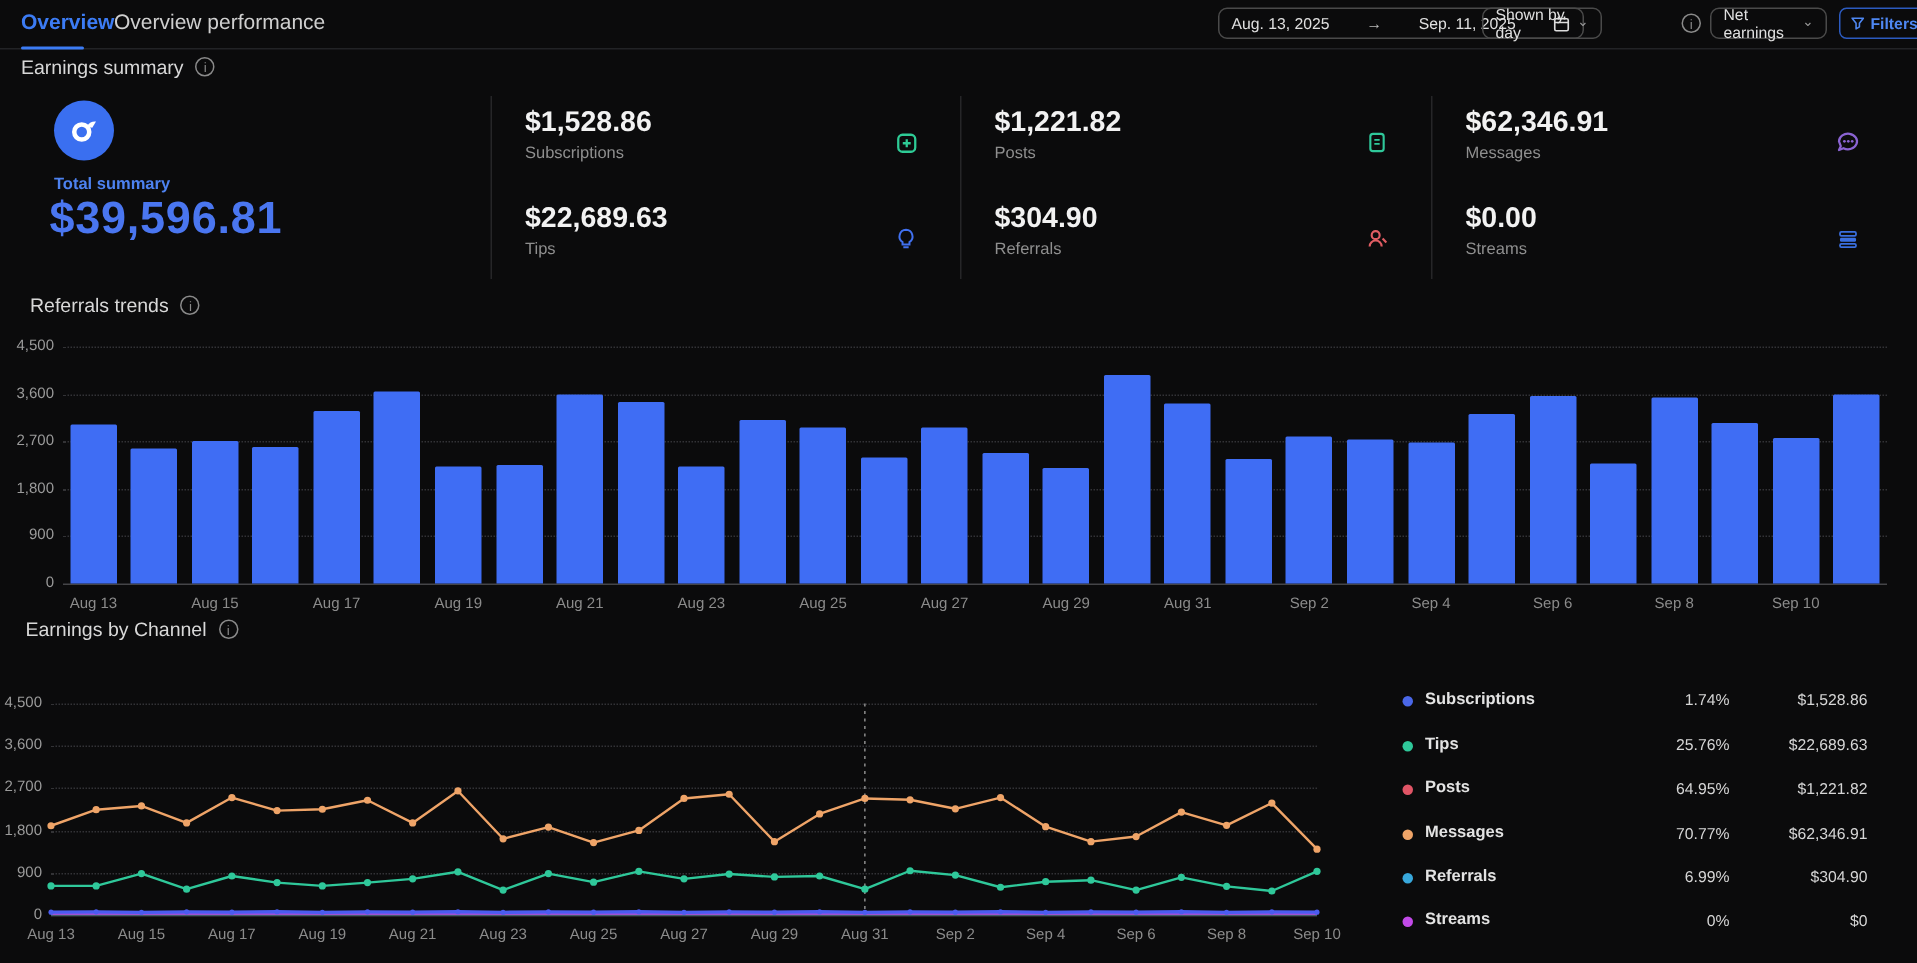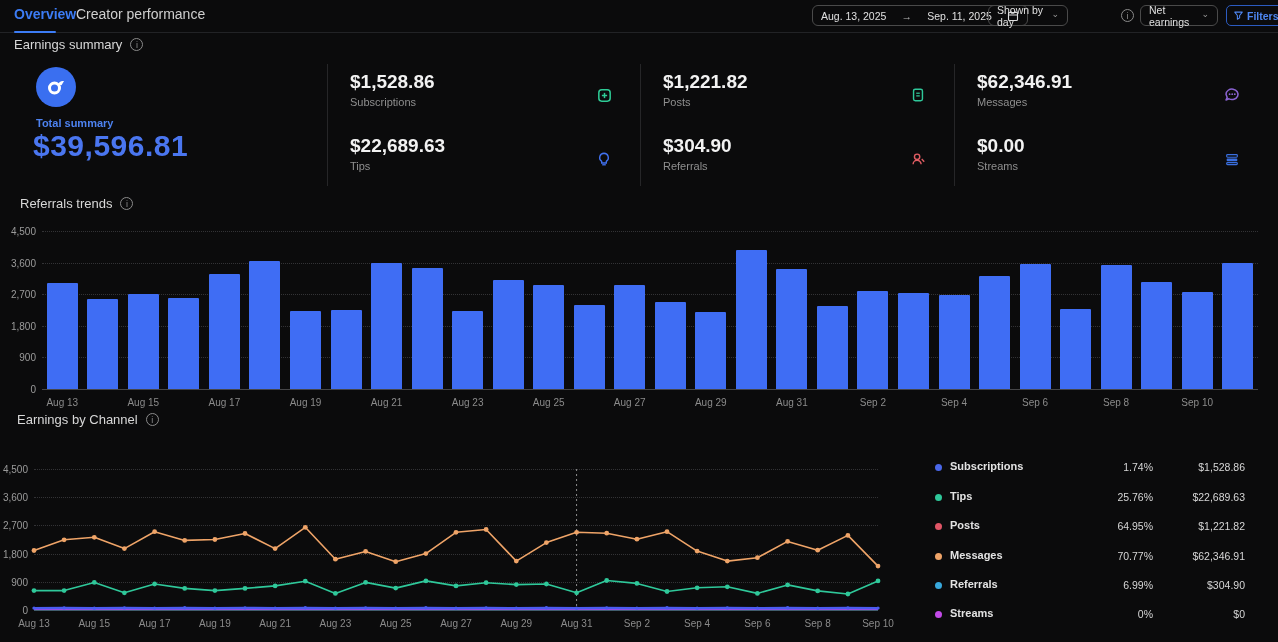--- a/index.html
+++ b/index.html
@@ -71,25 +71,25 @@
   .legend-dot { position:absolute; left:5px; top:4px; width:7px; height:7px; border-radius:50%; }
   .legend-label { position:absolute; left:20px; top:0; font-size:11px; font-weight:bold; color:#e3e3e3; }
   .legend-pct { position:absolute; right:92px; top:1px; width:70px; text-align:right; font-size:10.5px; color:#d6d6d6; }
   .legend-amt { position:absolute; right:0; top:1px; width:88px; text-align:right; font-size:10.5px; color:#d6d6d6; }
 </style>
 </head>
 <body>
 
 <div class="tabbar">
   <span class="tab active" style="left:14px">Overview</span>
-  <span class="tab inactive" style="left:76px">Creator performance</span>
+  <span class="tab inactive" style="left:76px">Overview performance</span>
   <span class="tab-underline" style="left:14px;width:42px"></span>
 </div>
 
-<div class="ctrl-box" style="left:812px;width:216px;justify-content:space-between">
+<div class="ctrl-box" style="left:812px;width:244px;justify-content:space-between">
   <span>Aug. 13, 2025</span>
   <span style="color:#bbb">→</span>
   <span>Sep. 11, 2025</span>
   <svg width="12" height="12" viewBox="0 0 12 12">
     <rect x="1.5" y="2.5" width="9" height="8" rx="1" fill="none" stroke="#ddd" stroke-width="1.1"></rect>
     <line x1="1.5" y1="5" x2="10.5" y2="5" stroke="#ddd" stroke-width="1"></line>
     <line x1="4" y1="1" x2="4" y2="3" stroke="#ddd" stroke-width="1.1"></line>
     <line x1="8" y1="1" x2="8" y2="3" stroke="#ddd" stroke-width="1.1"></line>
   </svg>
 </div>

